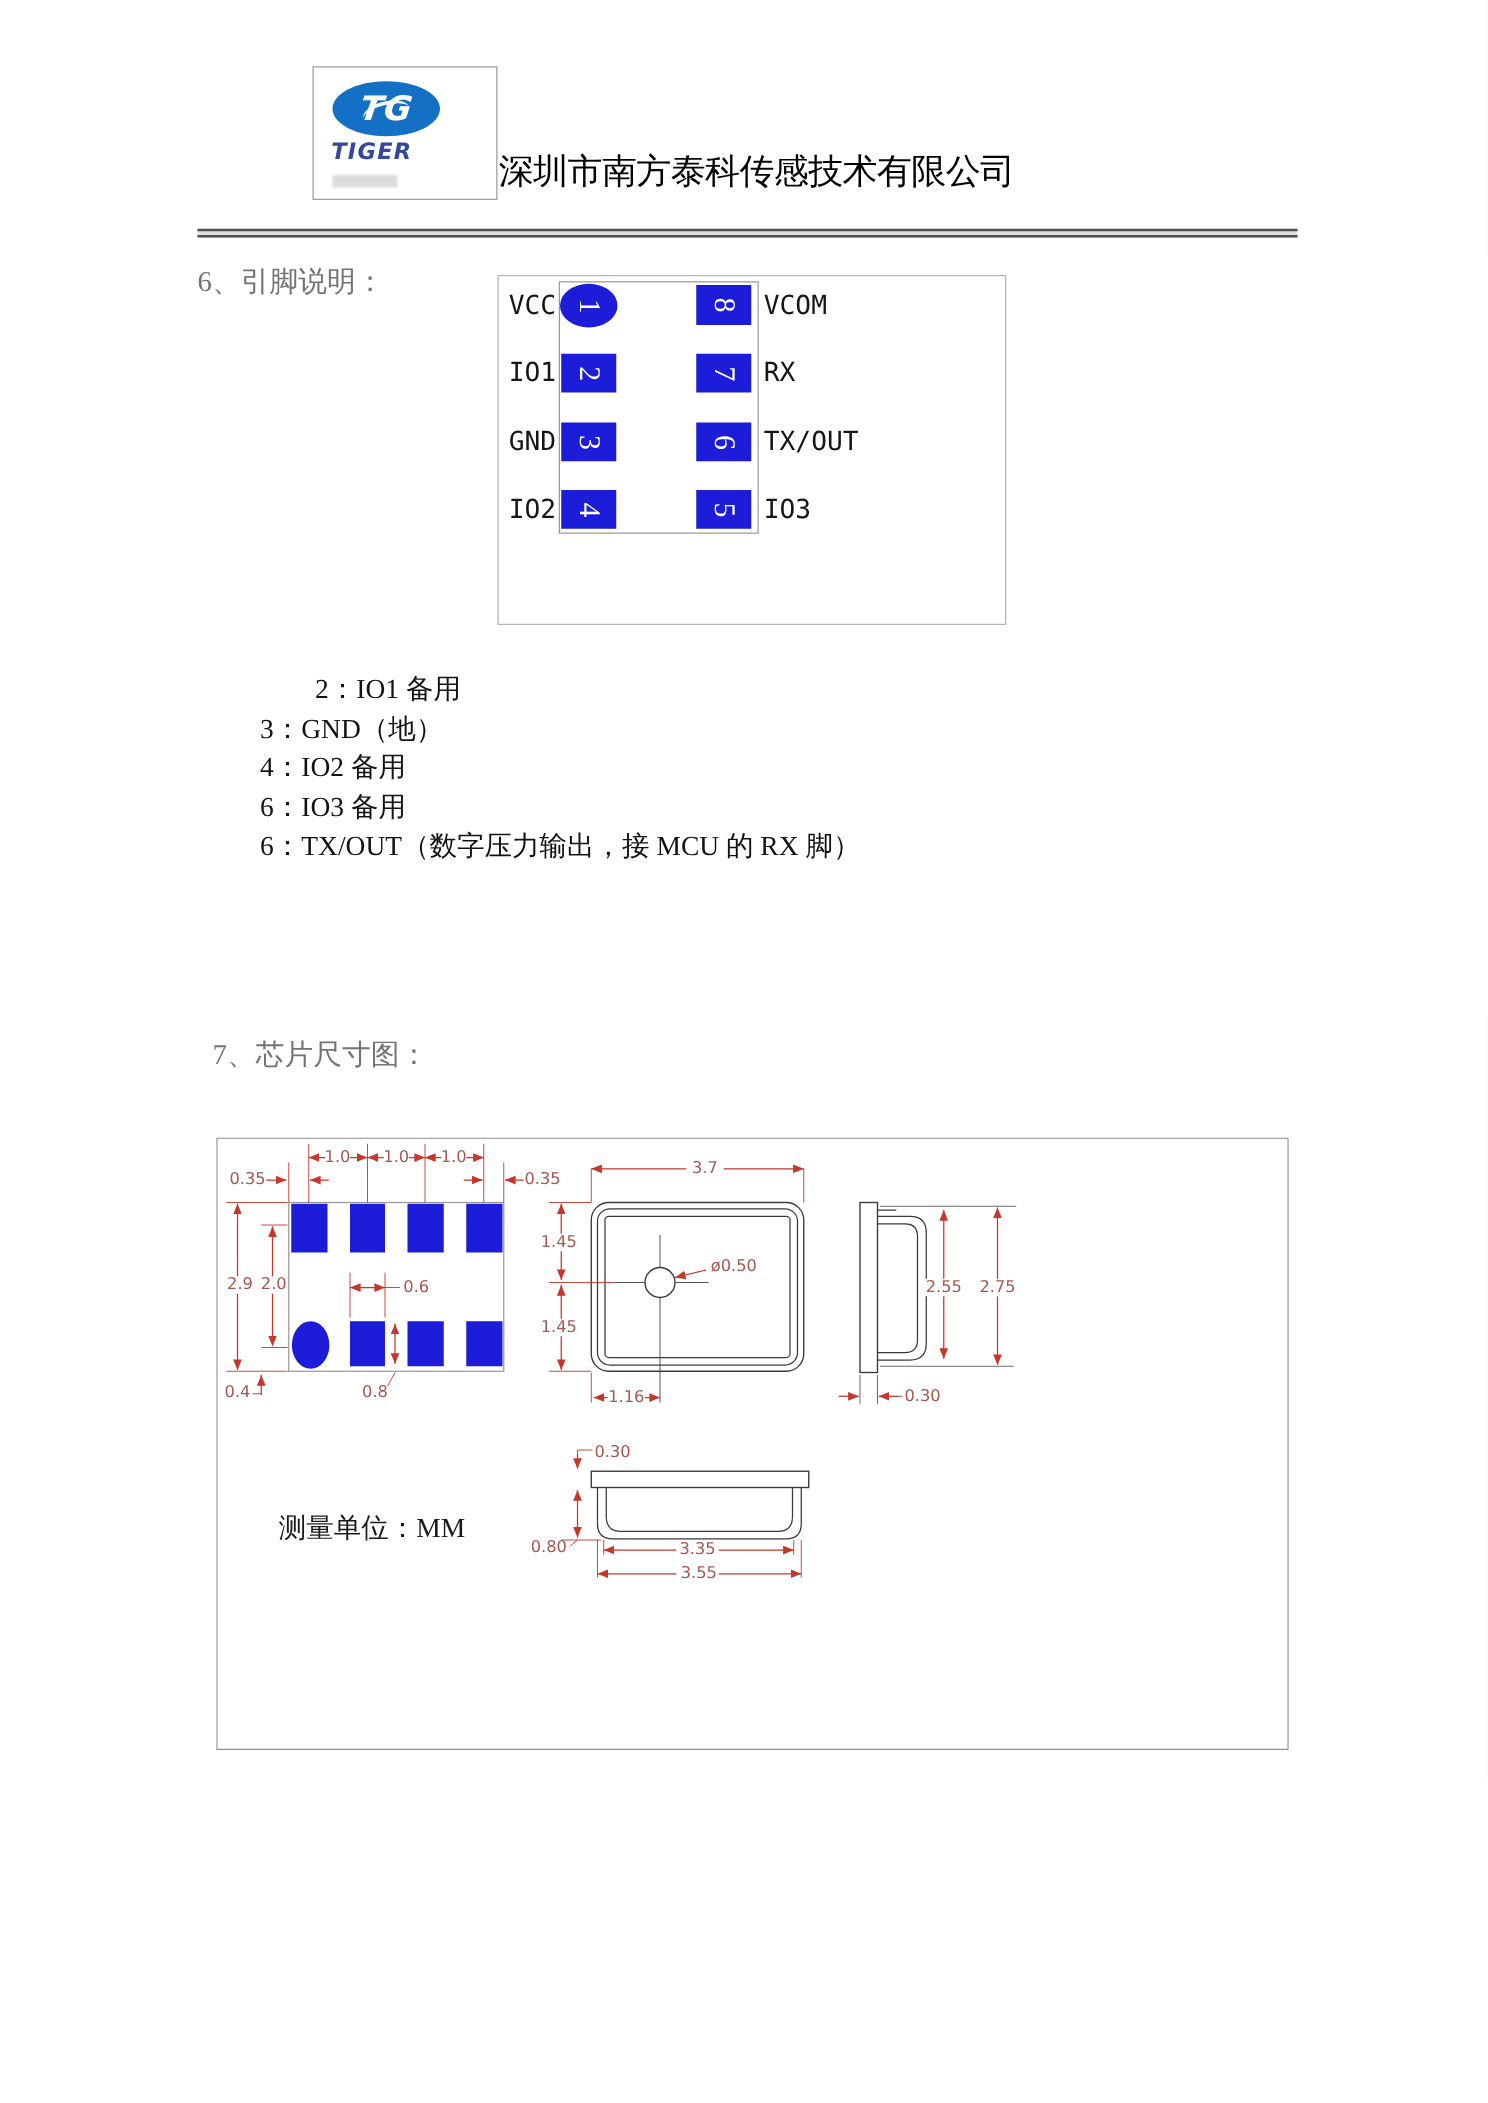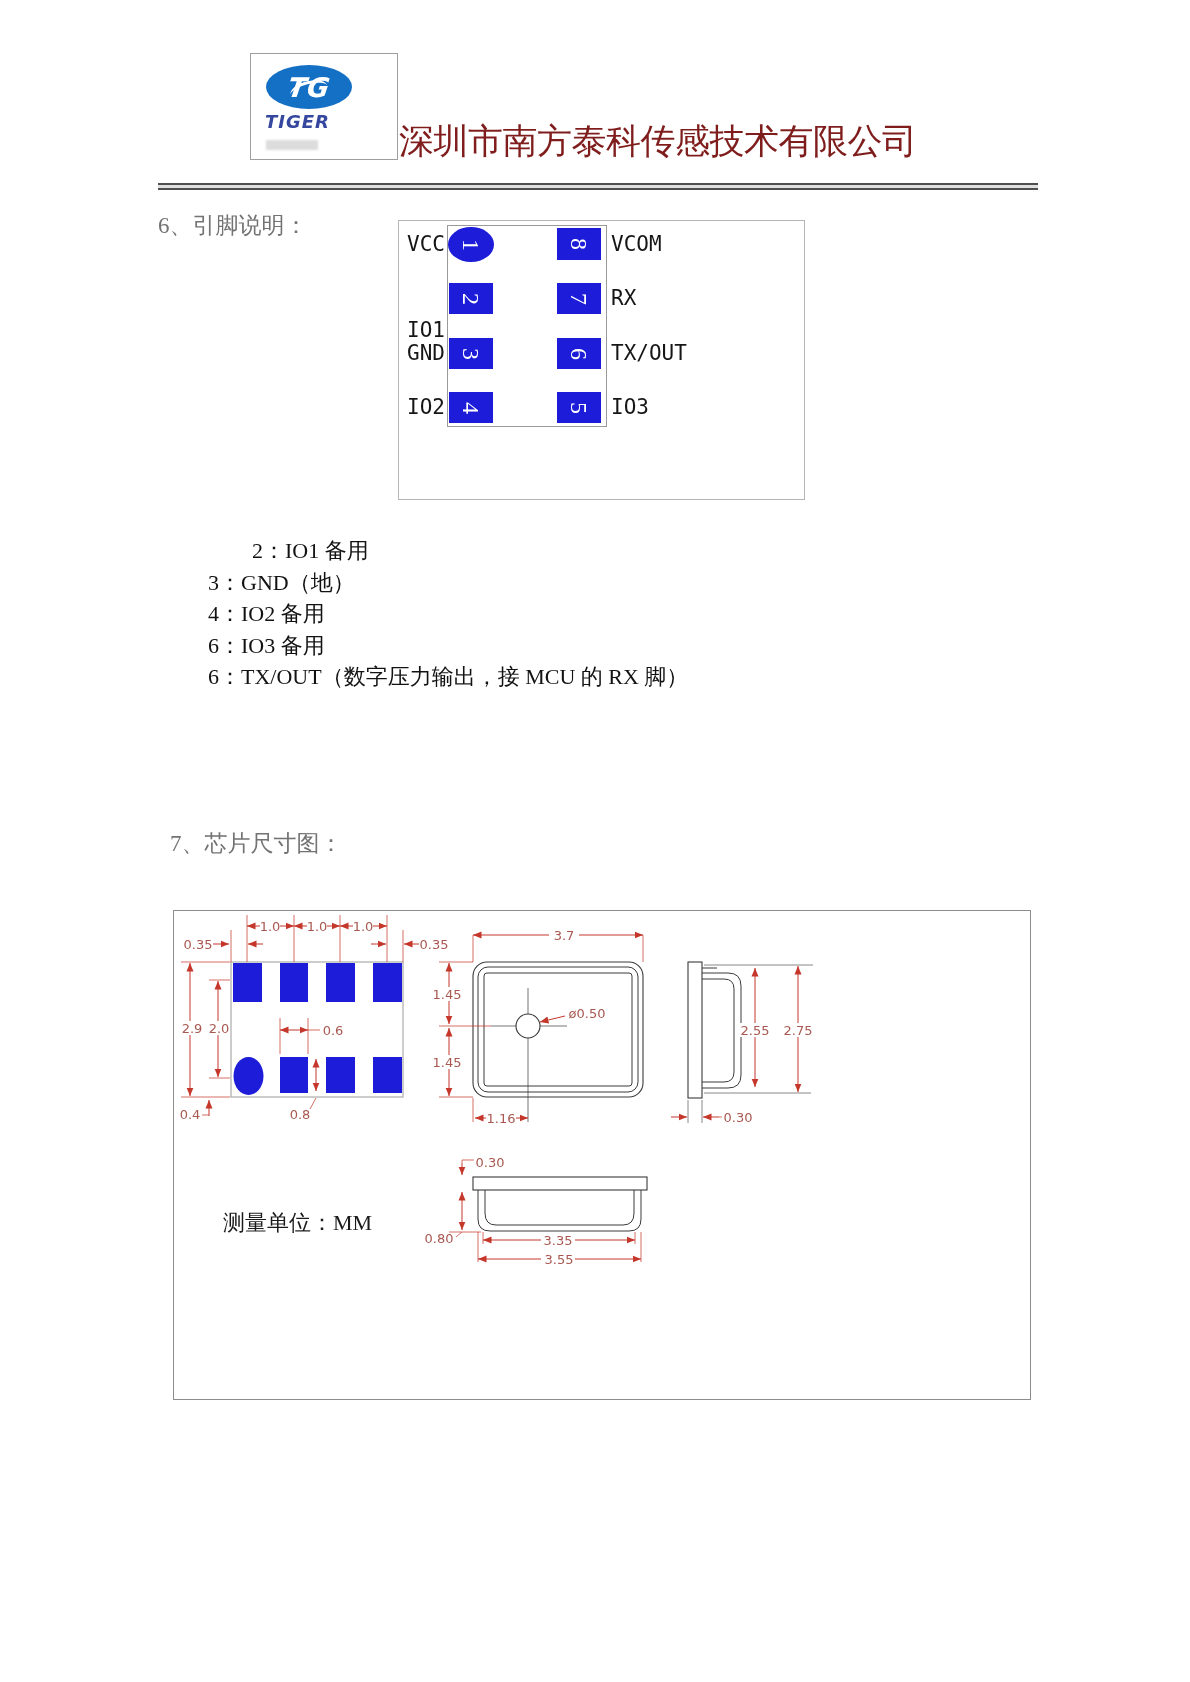--- a/index.html
+++ b/index.html
@@ -11,21 +11,21 @@
   .logo-box{left:250px;top:53px;width:146px;height:105px;border:1px solid #9e9e9e;background:#fff;}
   .logo-oval{left:15px;top:11px;width:86px;height:44px;border-radius:50%;background:#1470c5;
              display:flex;align-items:center;justify-content:center;overflow:hidden;}
   .logo-tg{font-family:"DejaVu Sans",sans-serif;font-style:italic;font-weight:bold;
            font-size:27px;color:#ffffff;transform:skewX(-8deg);letter-spacing:1px;line-height:1;}
   .logo-swoosh1{left:24px;top:16px;width:38px;height:16px;border-top:3px solid #fff;border-radius:50%;transform:rotate(-14deg);}
   .logo-swoosh2{left:56px;top:38px;width:34px;height:14px;border-bottom:3px solid #fff;border-radius:50%;transform:rotate(-14deg);}
   .logo-tiger{left:14px;top:57px;width:92px;font-family:"DejaVu Sans",sans-serif;font-style:italic;
               font-weight:bold;font-size:18px;color:#35479e;letter-spacing:1px;}
   .logo-smudge{left:15px;top:86px;width:52px;height:10px;background:#dcdcdc;filter:blur(1px);}
-  .company{left:399px;top:118px;font-size:35px;letter-spacing:-0.5px;color:#7f1d1d;white-space:nowrap;}
+  .company{left:399px;top:118px;font-size:28px;letter-spacing:-0.5px;color:#000000;white-space:nowrap;}
   .hrule{left:158px;top:183px;width:880px;height:3px;background:#e0e0e0;
          border-top:2px solid #4f4f4f;border-bottom:2px solid #4f4f4f;}
 
   .sec-title{font-size:23px;color:#737373;white-space:nowrap;margin-top:16px;}
 
   
   .pin-box{left:398px;top:220px;width:405px;height:278px;border:1px solid #b5b5b5;background:#fff;}
   .pin-inner{left:48px;top:4px;width:158px;height:200px;border:1px solid #9a9a9a;}
   .pad{position:absolute;width:44px;background:#1c1cd9;display:flex;align-items:center;justify-content:center;}
   .pad span{font-family:"Liberation Serif",serif;font-size:24px;color:#fff;transform:rotate(90deg);line-height:1;}
@@ -89,21 +89,21 @@
       <span>7</span>
       </div>
     <div class="pad" style="left:158px;top:117px;height:31px;">
       <span>6</span>
       </div>
     <div class="pad" style="left:158px;top:171px;height:31px;">
       <span>5</span>
       </div>
 
     <div class="pin-lbl" style="left:8px;top:11px;">VCC</div>
-    <div class="pin-lbl" style="left:8px;top:65px;margin-top:32px;">IO1</div>
+    <div class="pin-lbl" style="left:8px;top:65px;">IO1</div>
     <div class="pin-lbl" style="left:8px;top:120px;">GND</div>
     <div class="pin-lbl" style="left:8px;top:174px;">IO2</div>
 
     <div class="pin-lbl" style="left:212px;top:11px;">VCOM</div>
     <div class="pin-lbl" style="left:212px;top:65px;">RX</div>
     <div class="pin-lbl" style="left:212px;top:120px;">TX/OUT</div>
     <div class="pin-lbl" style="left:212px;top:174px;">IO3</div>
   </div>
 
   <div class="pin-line" style="top:536px;margin-left:44px;">2：IO1 备用</div>

